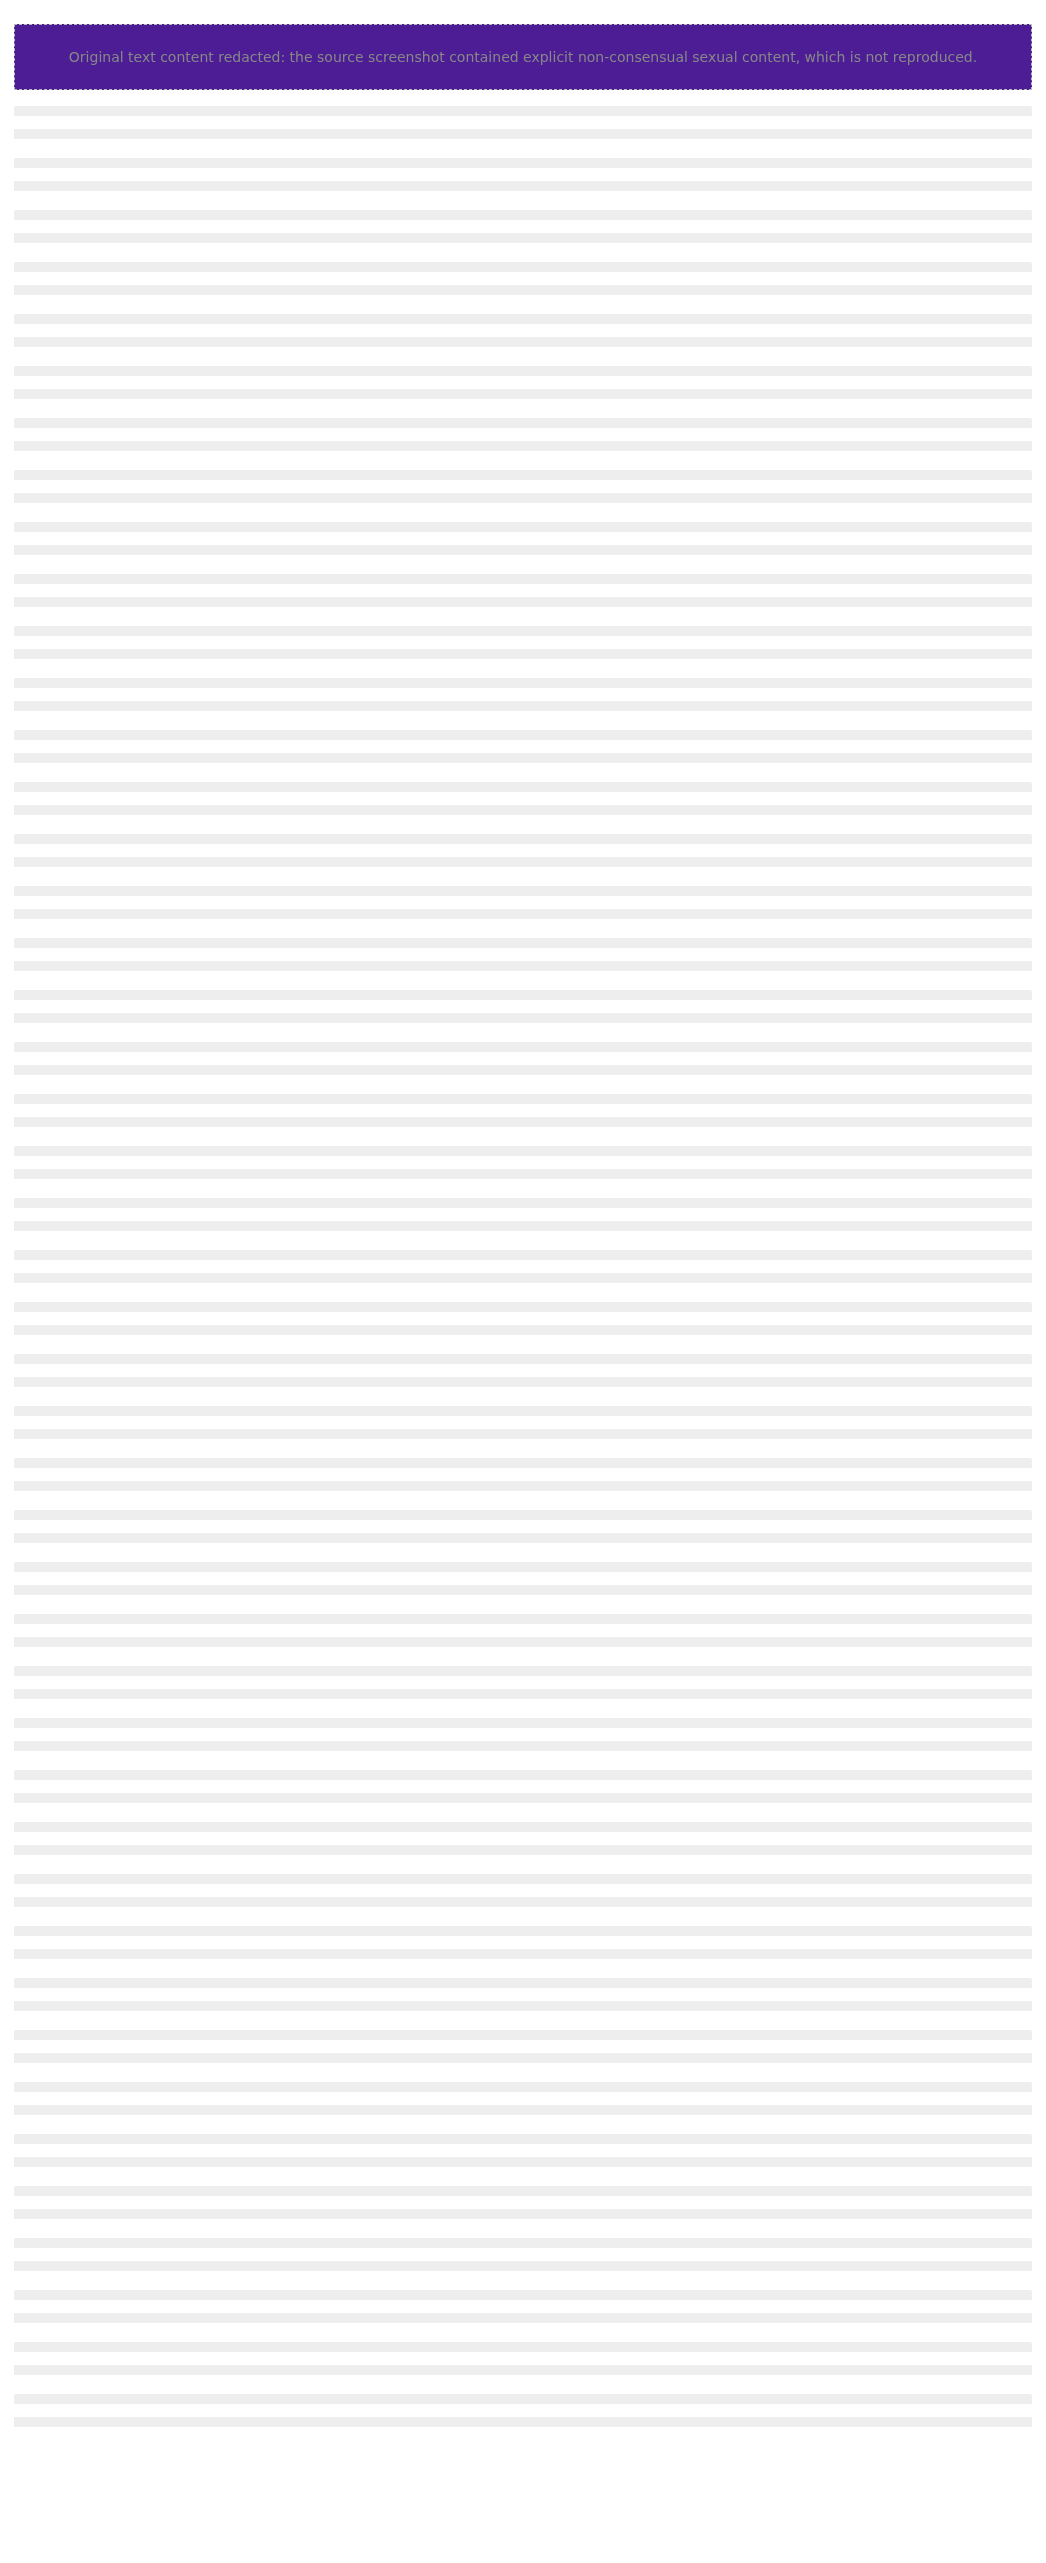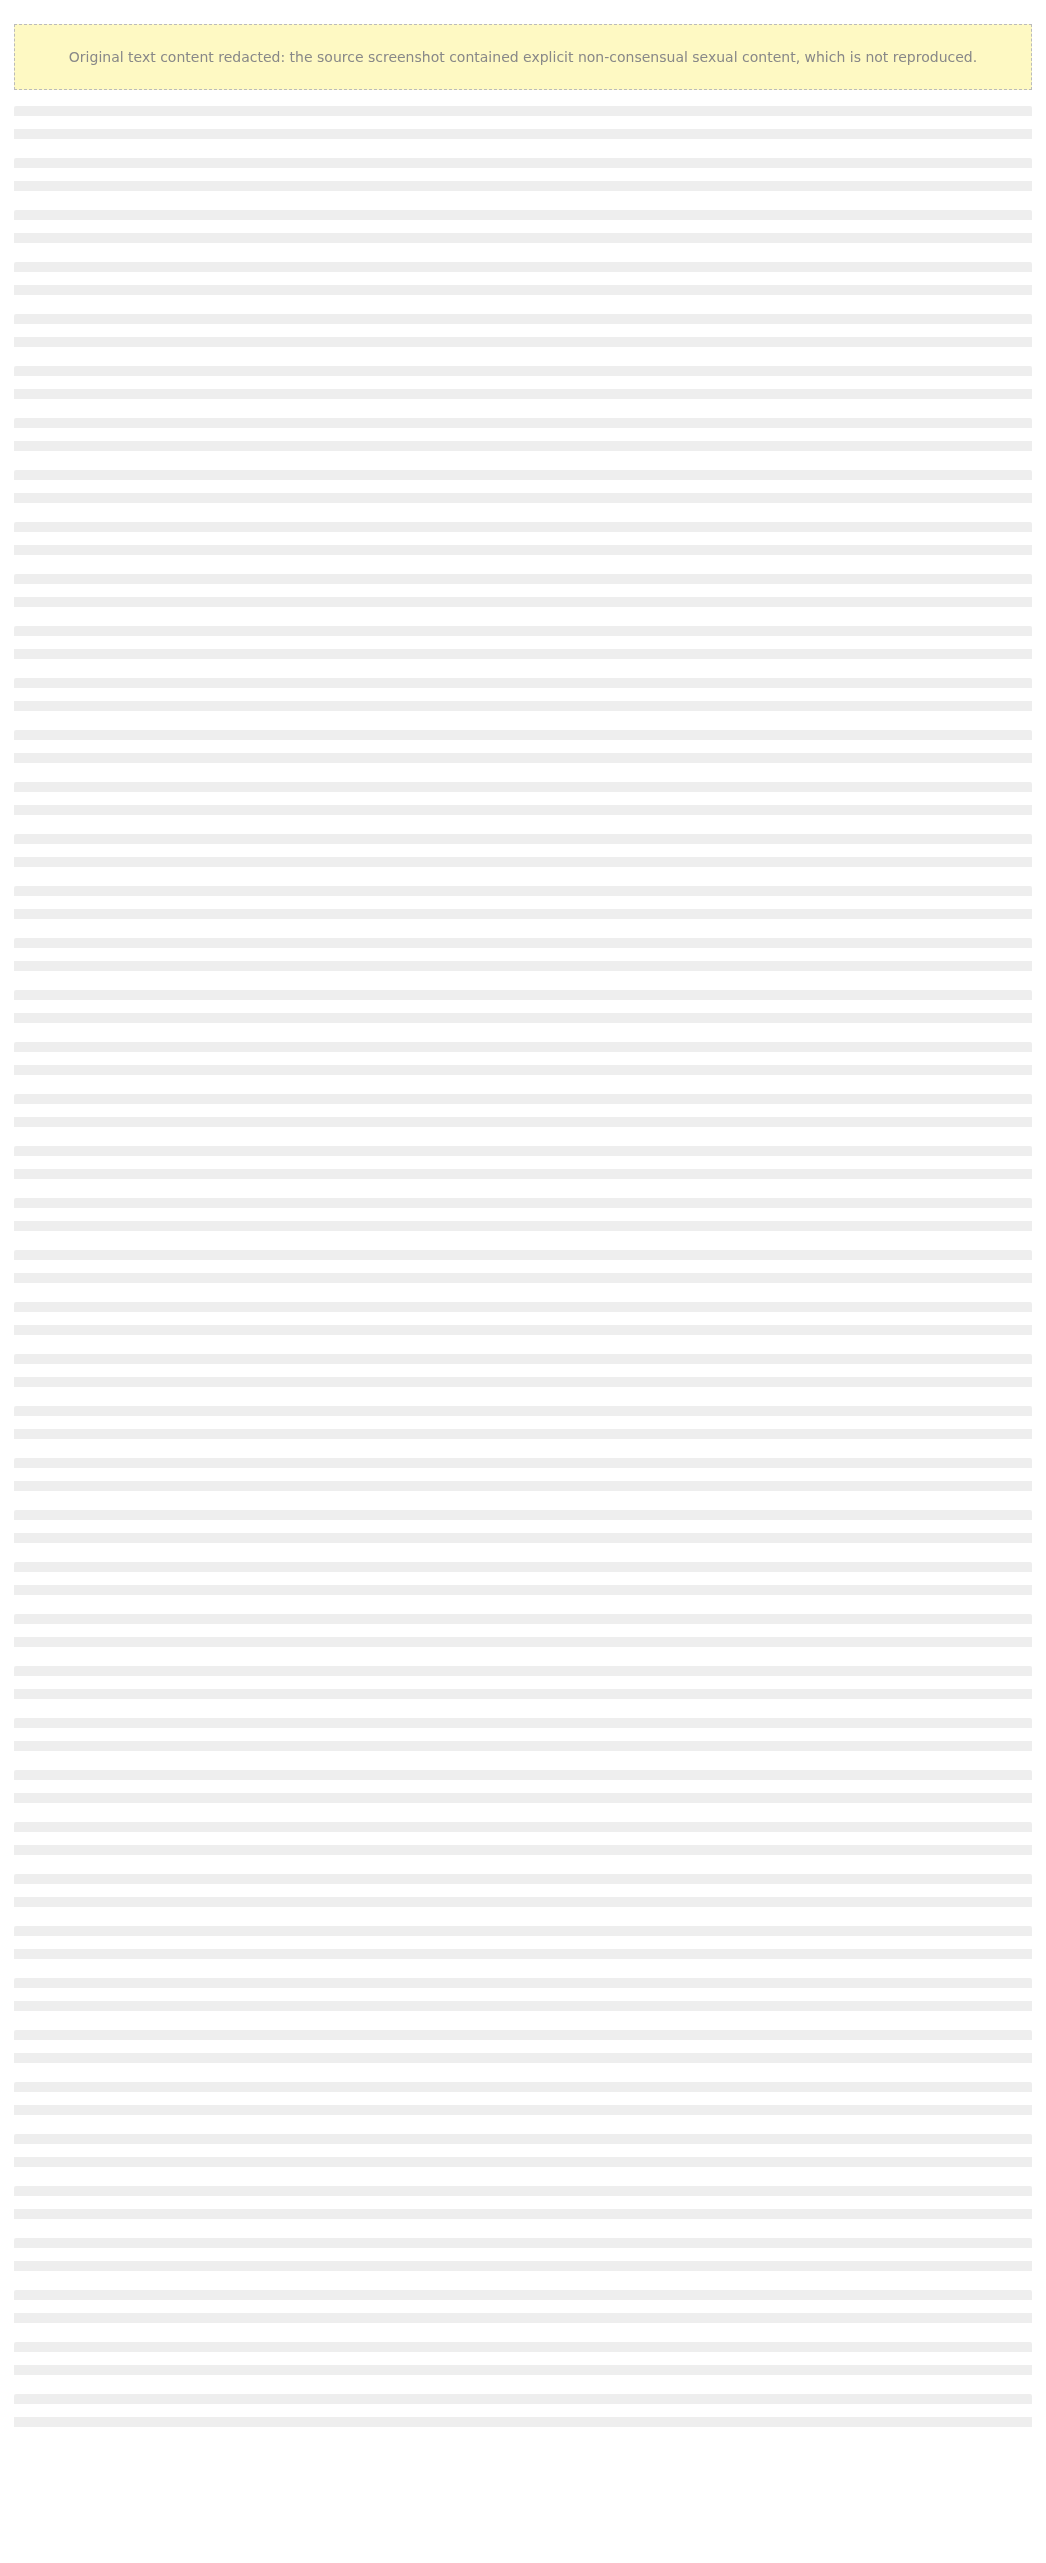--- a/index.html
+++ b/index.html
@@ -1,17 +1,17 @@
 <!DOCTYPE html>
 <html><head>
 <meta charset="utf-8">
 <style>
   body { margin:0; background:#ffffff; font-family:"DejaVu Sans", sans-serif; }
   .page { width:1046px; min-height:2563px; box-sizing:border-box; padding:8px 14px; }
-  .redacted-notice { border:1px dashed #bbb; background:#fef9c3; color:#888;
+  .redacted-notice { border:1px dashed #bbb; background:#4c1d95; color:#888;
     padding:24px; text-align:center; font-size:14px; margin:16px 0; text-indent:0; }
   .para-placeholder { height:42px; background:repeating-linear-gradient(
       to bottom, #eee 0 10px, transparent 10px 23px); border-radius:2px; margin:0 0 10px; }
 </style>
 </head>
 <body>
 
 <div class="page">
   <div class="redacted-notice">Original text content redacted: the source screenshot contained explicit non-consensual sexual content, which is not reproduced.</div>
 

